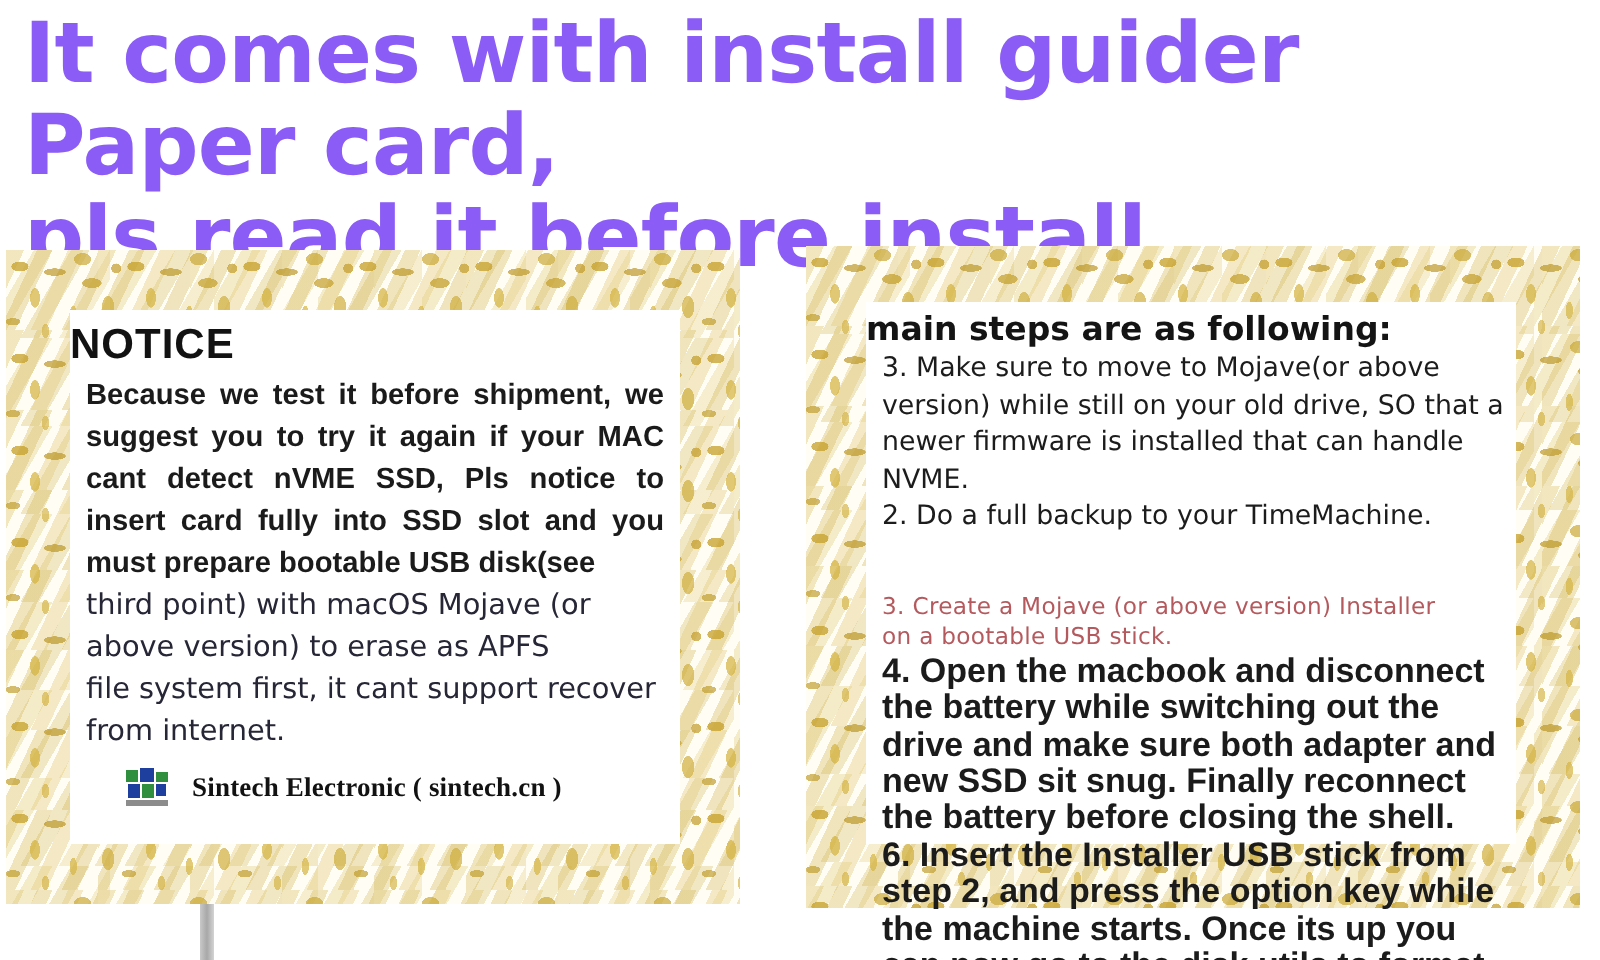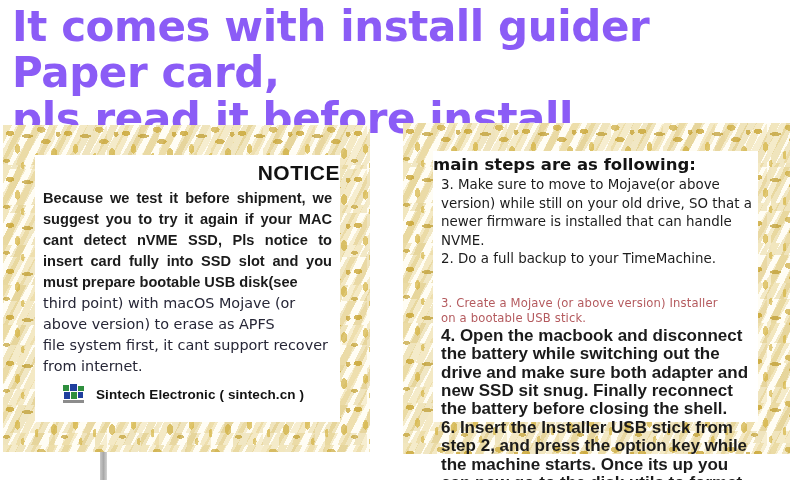--- a/index.html
+++ b/index.html
@@ -68,21 +68,21 @@
   }
 
   #card-left  { left: 3px;   top: 125px; width: 367px; height: 327px; }
   #card-right { left: 403px; top: 123px; width: 387px; height: 331px; }
 
   #card-left .card-inner  { left: 32px; top: 30px; right: 30px; bottom: 30px; }
   #card-right .card-inner { left: 30px; top: 28px; right: 32px; bottom: 32px; }
 
   
   .notice-title {
-    text-align: right;
+    text-align: left;
     font-family: "Liberation Sans", sans-serif;
     font-weight: bold;
     font-size: 21px;
     color: #121212;
     letter-spacing: 0.5px;
     margin: 6px 0 3px 0;
   }
   .notice-body {
     font-family: "Liberation Sans", sans-serif;
     font-size: 14.6px;
@@ -107,21 +107,21 @@
     gap: 9px;
     padding: 6px 0 0 26px;
   }
   .brand-logo {
     width: 26px;
     height: 22px;
     position: relative;
     flex: 0 0 auto;
   }
   .brand-name {
-    font-family: Liberation Sans, sans-serif;
+    font-family: Liberation Serif, serif;
     font-weight: bold;
     font-size: 13.5px;
     color: #121212;
     letter-spacing: 0.1px;
   }
 
   
   .steps-title {
     font-family: "DejaVu Sans", sans-serif;
     font-weight: bold;

